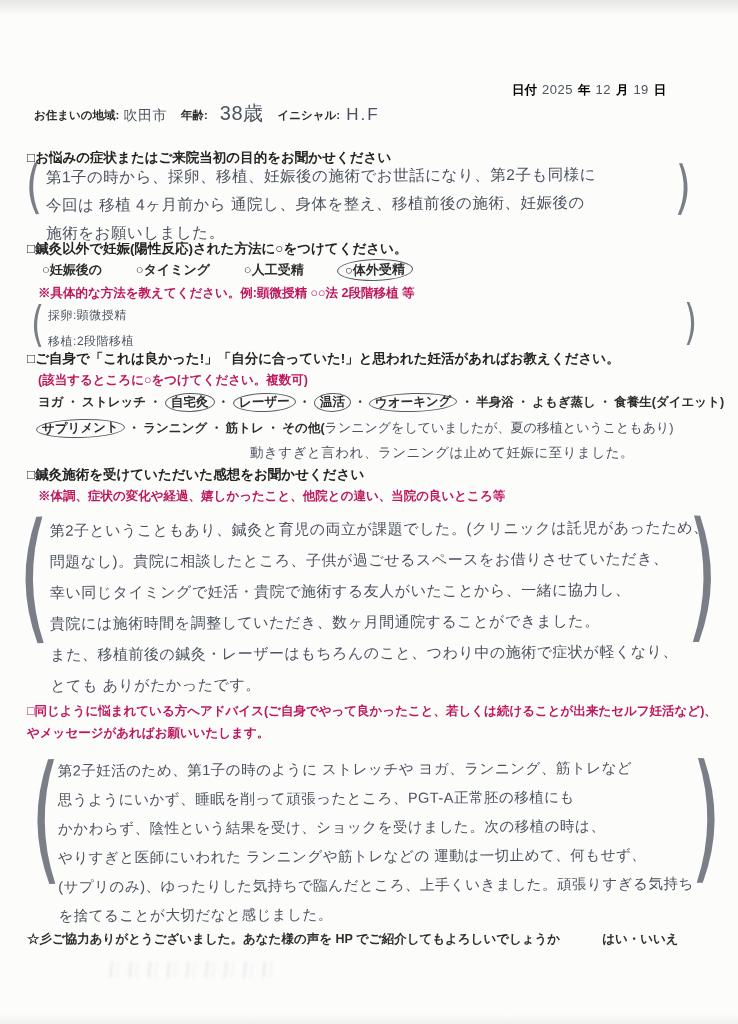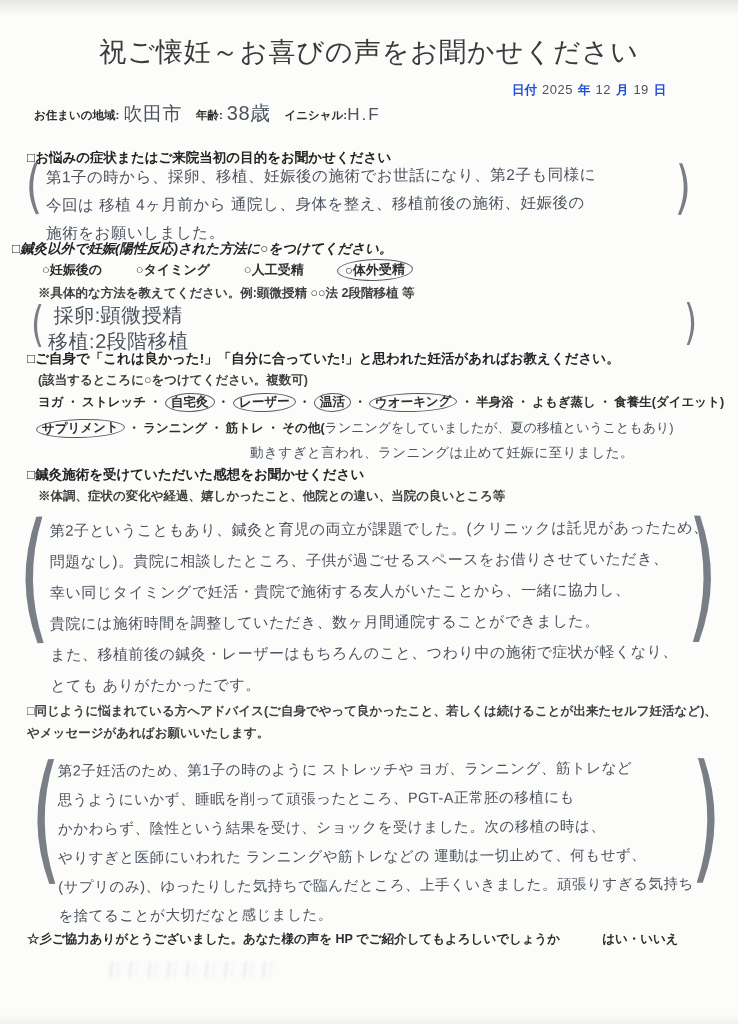--- a/index.html
+++ b/index.html
@@ -13,38 +13,38 @@
     position:absolute; top:0; left:0; right:0; height:16px;
     background:linear-gradient(to bottom, rgba(176,176,172,0.28), rgba(252,252,251,0));
     pointer-events:none;
   }
   .scan-bottom {
     position:absolute; bottom:0; left:0; right:0; height:10px;
     background:linear-gradient(to top, rgba(190,190,186,0.18), rgba(252,252,251,0));
     pointer-events:none;
   }
   .abs { position:absolute; }
-  .printed { color:#1d4ed8; }
+  .printed { color:#000000; }
   .title {
     top:34px; left:0; right:0; text-align:center;
     font-size:27px; font-weight:500; letter-spacing:1px; color:#3a3a3a;
     white-space:nowrap;
   }
   .date-line { top:82px; left:512px; font-size:12.5px; font-weight:600; white-space:nowrap; }
   .date-line .hw { font-size:13px; font-weight:500; margin:0 5px; }
   .profile-line { top:100px; left:34px; white-space:nowrap; }
   .plabel { font-size:11.5px; font-weight:600; vertical-align:middle; }
   .hw {
     color:#4c525e; letter-spacing:0.5px; font-weight:500;
   }
-  .profile-line .hw-region { font-size:19px; margin:0 14px 0 4px; }
-  .profile-line .hw-age    { font-size:20px; margin:0 14px 0 4px; }
-  .profile-line .hw-init   { font-size:17px; letter-spacing:2px; }
+  .profile-line .hw-region { font-size:14px; margin:0 14px 0 4px; }
+  .profile-line .hw-age    { font-size:20px; margin:0 14px 0 12px; }
+  .profile-line .hw-init   { font-size:17px; margin-left:6px; letter-spacing:2px; }
   .heading { font-size:13.5px; font-weight:600; color:#242424; white-space:nowrap; }
-  .note    { font-size:12.5px; font-weight:600; color:#404040; white-space:nowrap; }
+  .note    { font-size:12.5px; font-weight:600; color:#be185d; white-space:nowrap; }
   .hw-block { line-height:28px; font-size:15.5px; white-space:nowrap; transform:rotate(-0.3deg); }
   .hw-line { white-space:nowrap; }
   .paren {
     position:absolute; color:#5a5f6a; opacity:0.8; font-weight:400;
     font-family:"DejaVu Sans", sans-serif; line-height:1;
     transform-origin:left top; pointer-events:none;
   }
   .opts { white-space:nowrap; font-size:13px; font-weight:600; }
   .opts .opt { margin-right:30px; }
   .circled {
@@ -64,50 +64,49 @@
       #a8adb4 12px 13px, transparent 13px 19px);
     opacity:0.22; filter:blur(1.5px); pointer-events:none;
   }
 </style>
 </head>
 <body>
 
 <div class="page">
   <div class="scan-top"></div>
 
-  <div class="abs title">祝ご懐妊～お喜びの声をお聞かせください</div>
 
   <div class="abs date-line">
     <span class="printed">日付</span><span class="hw">2025</span><span class="printed">年</span><span class="hw">12</span><span class="printed">月</span><span class="hw">19</span><span class="printed">日</span>
   </div>
 
   <div class="abs profile-line">
     <span class="plabel">お住まいの地域:</span><span class="hw hw-region">吹田市</span><span class="plabel">年齢:</span><span class="hw hw-age">38歳</span><span class="plabel">イニシャル:</span><span class="hw hw-init">H.F</span>
   </div>
 
   <div class="abs heading" style="top:149px; left:27px;">□お悩みの症状またはご来院当初の目的をお聞かせください</div>
   <span class="paren" style="top:158px; left:25px; font-size:58px; transform:scaleX(0.7) rotate(-2deg);">(</span>
   <span class="paren" style="top:158px; left:676px; font-size:58px; transform:scaleX(0.7) rotate(2deg);">)</span>
   <div class="abs hw hw-block" style="top:162px; left:46px;">
     <div class="hw-line">第1子の時から、採卵、移植、妊娠後の施術でお世話になり、第2子も同様に</div>
     <div class="hw-line">今回は 移植 4ヶ月前から 通院し、身体を整え、移植前後の施術、妊娠後の</div>
     <div class="hw-line">施術をお願いしました。</div>
   </div>
 
-  <div class="abs heading" style="top:240px; left:12px;font-style:italic;">□鍼灸以外で妊娠(陽性反応)された方法に○をつけてください。</div>
+  <div class="abs heading" style="top:240px; left:27px;">□鍼灸以外で妊娠(陽性反応)された方法に○をつけてください。</div>
   <div class="abs opts" style="top:259px; left:42px;">
     <span class="opt">○妊娠後の</span>
     <span class="opt">○タイミング</span>
     <span class="opt">○人工受精</span>
     <span class="opt circled">○体外受精</span>
   </div>
   <div class="abs note" style="top:285px; left:38px;">※具体的な方法を教えてください。例:顕微授精 ○○法 2段階移植 等</div>
   <span class="paren" style="top:300px; left:31px; font-size:48px; transform:scaleX(0.7);">(</span>
   <span class="paren" style="top:298px; left:684px; font-size:48px; transform:scaleX(0.7);">)</span>
-  <div class="abs hw hw-block" style="top:302px; left:48px; line-height:26px; font-size:20px;text-align:center;">
+  <div class="abs hw hw-block" style="top:302px; left:48px; line-height:26px; font-size:12px;">
     <div class="hw-line">採卵:顕微授精</div>
     <div class="hw-line">移植:2段階移植</div>
   </div>
 
   <div class="abs heading" style="top:350px; left:27px;">□ご自身で「これは良かった!」「自分に合っていた!」と思われた妊活があればお教えください。</div>
   <div class="abs note" style="top:372px; left:38px;">(該当するところに○をつけてください。複数可)</div>
   <div class="abs row-opts" style="top:393px; left:38px;">
     <span>ヨガ</span><span class="sep">・</span><span>ストレッチ</span><span class="sep">・</span><span class="circled">自宅灸</span><span class="sep">・</span><span class="circled">レーザー</span><span class="sep">・</span><span class="circled">温活</span><span class="sep">・</span><span class="circled">ウオーキング</span><span class="sep">・</span><span>半身浴</span><span class="sep">・</span><span>よもぎ蒸し</span><span class="sep">・</span><span>食養生(ダイエット)</span>
   </div>
   <div class="abs row-opts" style="top:419px; left:36px;">

